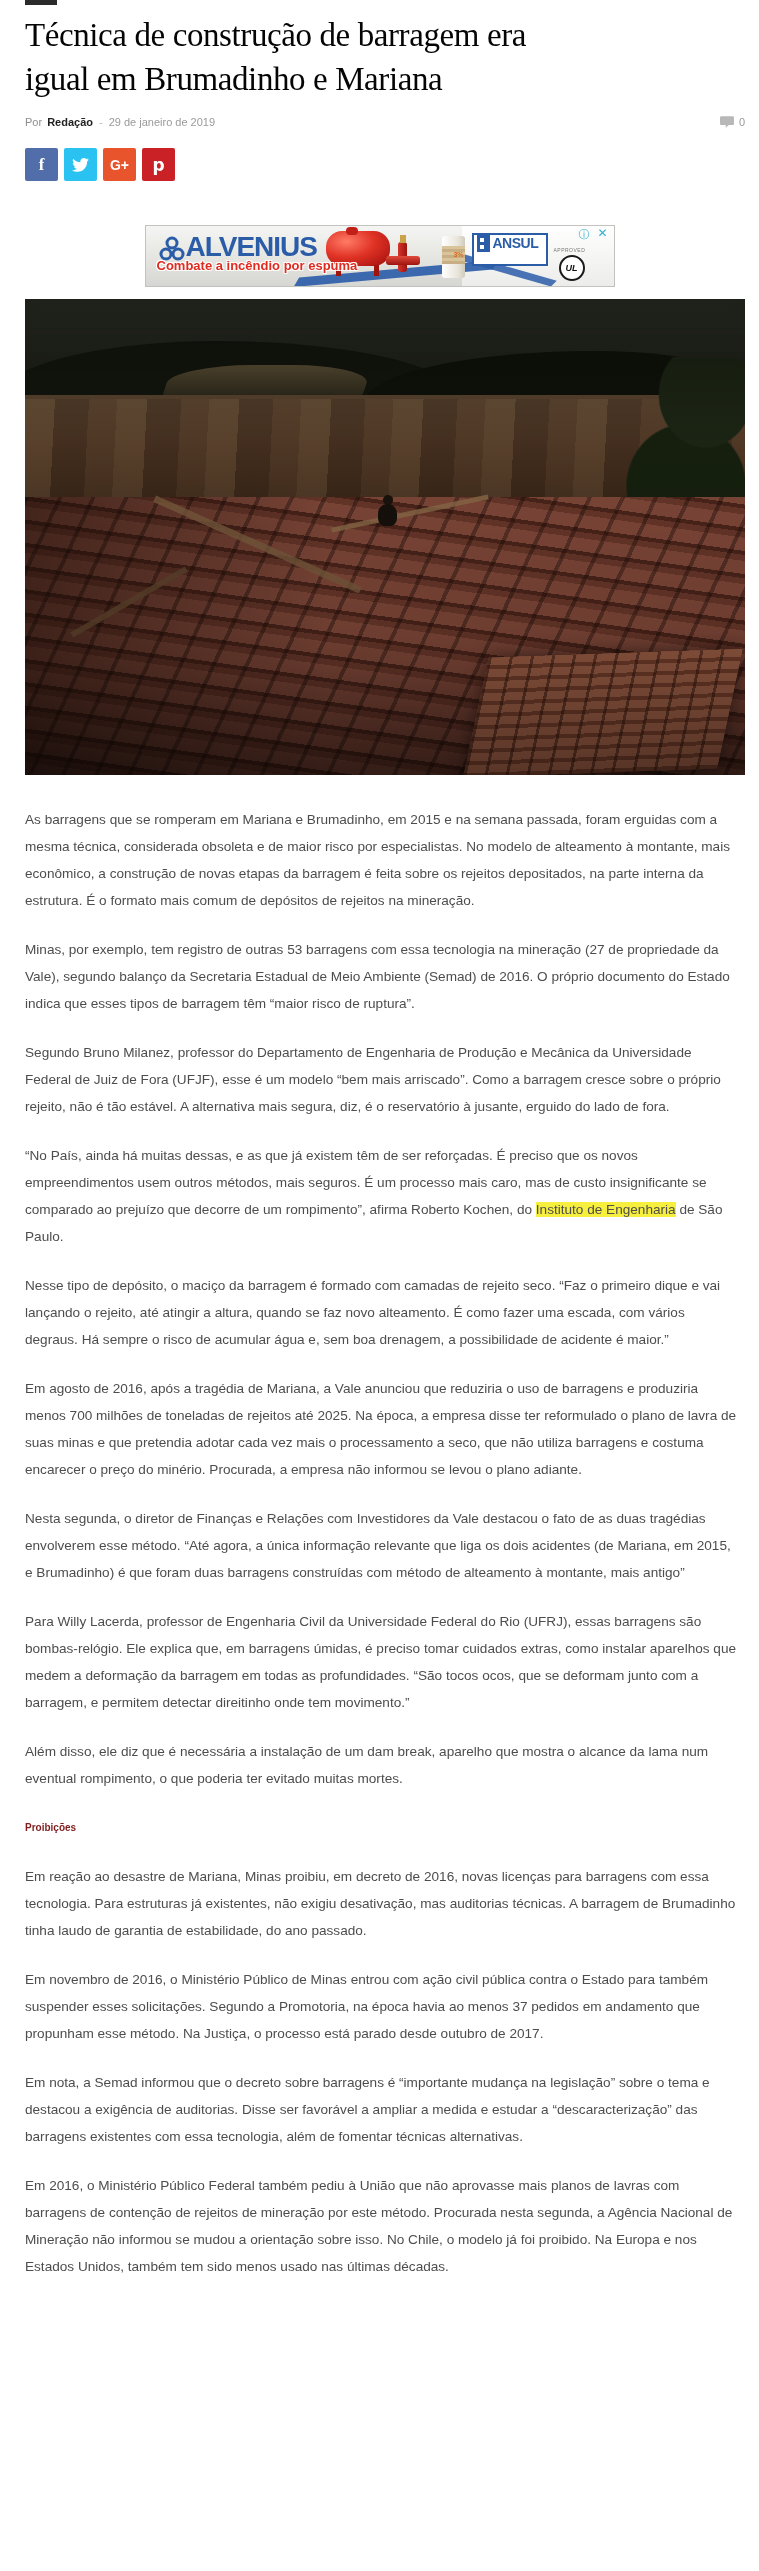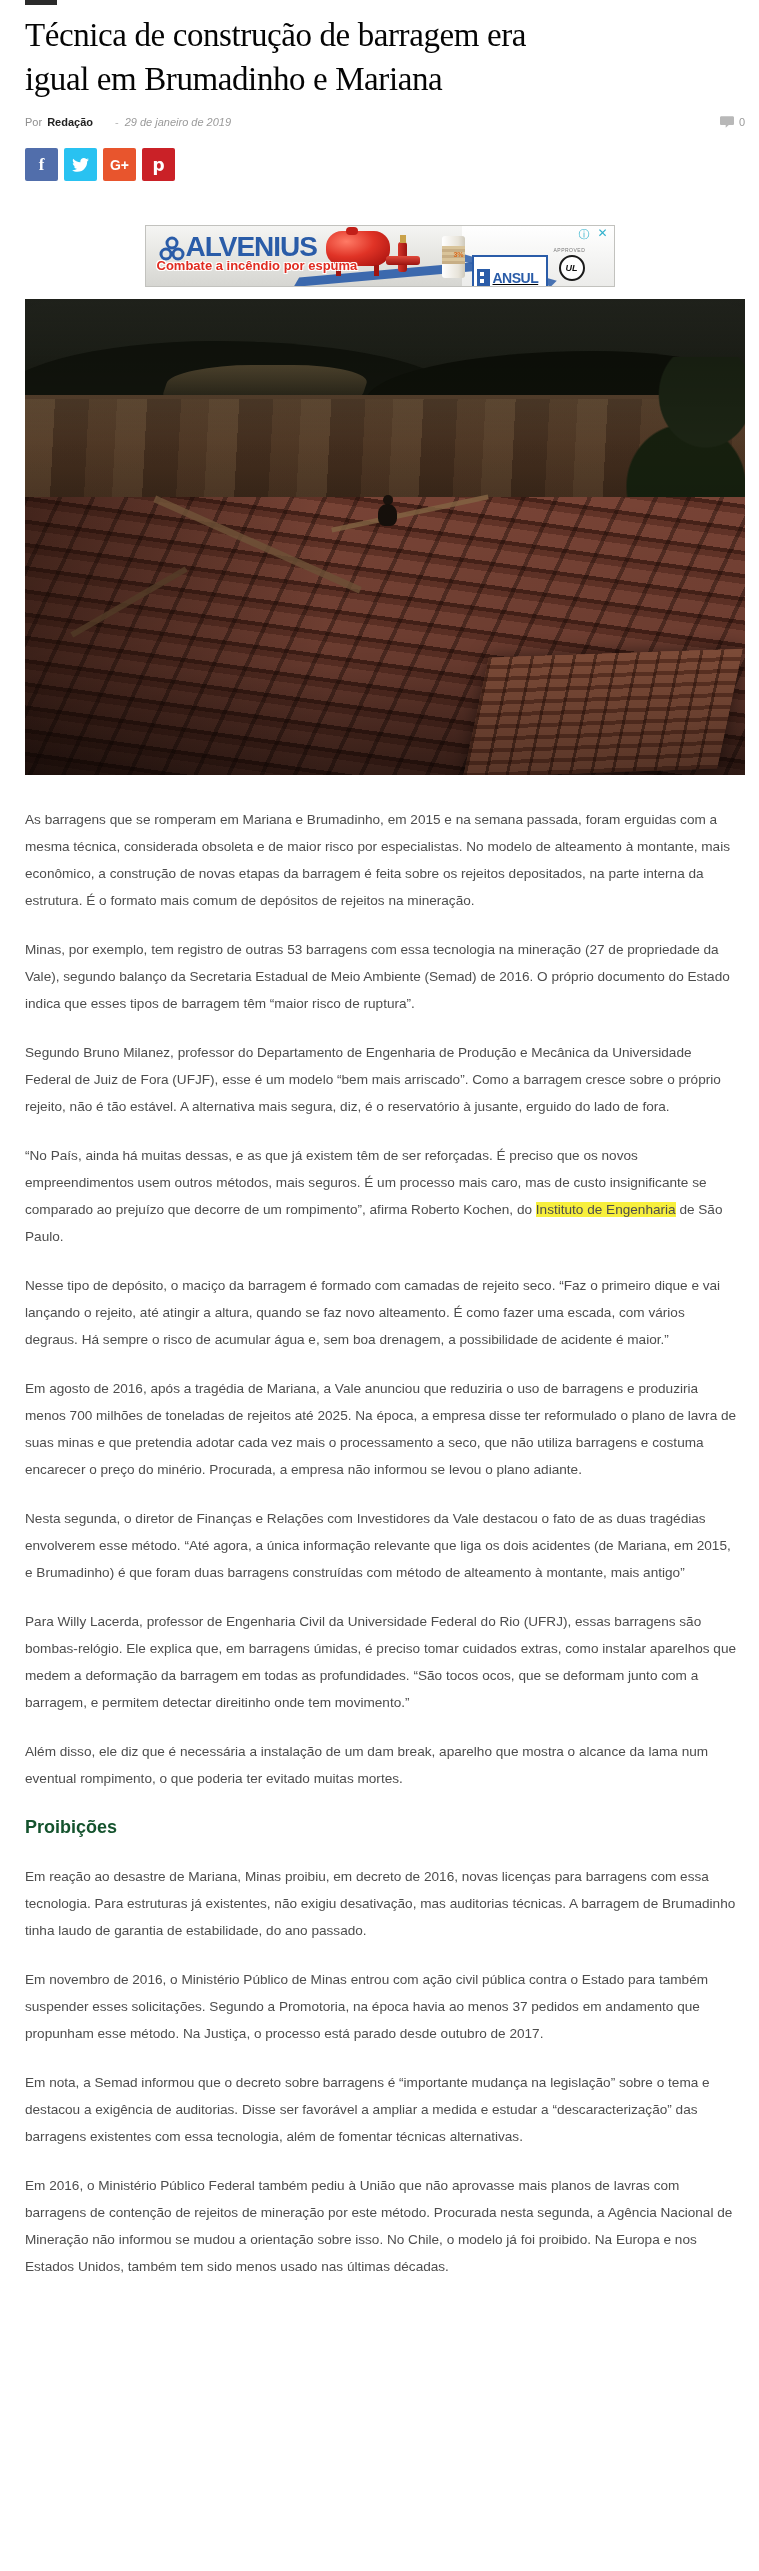--- a/index.html
+++ b/index.html
@@ -12,23 +12,23 @@
   .content{margin:0 14px 0 25px;width:720px;}
 
   
   h1.title{font-family:"Liberation Serif","DejaVu Serif",serif;font-weight:400;
     font-size:33px;line-height:44px;color:#050505;letter-spacing:-0.4px;
     margin:13px 0 0 0;max-width:540px;}
 
   
   .byline{margin-top:15px;display:flex;align-items:center;font-size:11px;color:#999;width:720px;}
   .byline .prefix{color:#8e8e8e;}
-  .byline .author{color:#222;font-weight:700;margin:0 22px 0 5px;text-decoration:none;cursor:pointer;}
+  .byline .author{color:#222;font-weight:700;margin:0 6px 0 5px;text-decoration:none;cursor:pointer;}
   .byline .sep{color:#b5b5b5;margin-right:6px;}
-  .byline .date{color:#9a9a9a;font-style:italic;}
+  .byline .date{color:#9a9a9a;}
   .byline .comments{margin-left:auto;display:flex;align-items:center;gap:5px;color:#9a9a9a;cursor:pointer;}
   .byline .comments svg{display:block;}
 
   
   .share{margin-top:20px;display:flex;gap:6px;}
   .share-btn{width:33px;height:33px;border-radius:2px;display:flex;align-items:center;
     justify-content:center;color:#fff;font-weight:700;font-size:15px;cursor:pointer;user-select:none;}
   .share-btn svg{display:block;}
 
   
@@ -54,22 +54,22 @@
   .ad-valve-v{position:absolute;left:252px;top:16px;width:9px;height:30px;border-radius:3px;
     background:linear-gradient(90deg,#d5352a,#9c1410);}
   .ad-valve-h{position:absolute;left:240px;top:30px;width:34px;height:9px;border-radius:3px;
     background:linear-gradient(180deg,#e14a3c,#9c1410);}
   .ad-valve-top{position:absolute;left:254px;top:9px;width:6px;height:8px;background:#c9a24a;}
   .ad-can{position:absolute;left:296px;top:10px;width:23px;height:42px;border-radius:3px;
     background:linear-gradient(90deg,#ffffff,#e8e4da 70%,#cfcabc);}
   .ad-can-label{position:absolute;left:296px;top:20px;width:23px;height:18px;
     background:repeating-linear-gradient(180deg,#d9c49a 0 3px,#c7ae85 3px 6px);
     font-size:7px;color:#d96b1e;font-weight:700;text-align:right;line-height:18px;padding-right:1px;box-sizing:border-box;}
-  .ansul-box{position:absolute;left:326px;top:29px;width:76px;height:33px;background:#fff;
-    border:2px solid #2a5ca8;display:flex;align-items:flex-end;gap:3px;padding-left:3px;box-sizing:border-box;text-decoration:underline;}
+  .ansul-box{position:absolute;left:326px;top:7px;width:76px;height:33px;background:#fff;
+    border:2px solid #2a5ca8;display:flex;align-items:flex-start;gap:3px;padding-left:3px;box-sizing:border-box;}
   .ansul-mark{width:13px;height:17px;background:#2a5ca8;position:relative;}
   .ansul-mark::before,.ansul-mark::after{content:"";position:absolute;left:3px;width:4px;height:4px;background:#fff;}
   .ansul-mark::before{top:3px;} .ansul-mark::after{top:10px;}
   .ansul-word{font-size:14px;font-weight:800;color:#2a5ca8;letter-spacing:-0.5px;}
   .ul-badge{position:absolute;left:413px;top:29px;width:22px;height:22px;border:2px solid #1a1a1a;
     border-radius:50%;background:#fff;display:flex;align-items:center;justify-content:center;
     font-size:9px;font-weight:700;font-style:italic;color:#111;}
   .approved{position:absolute;left:408px;top:21px;font-size:5px;color:#777;letter-spacing:.5px;}
   .adchoices{position:absolute;right:24px;top:2px;font-size:11px;color:#2fb0cc;cursor:pointer;line-height:13px;}
   .ad-close{position:absolute;right:6px;top:1px;font-size:12px;color:#2fb0cc;cursor:pointer;line-height:13px;}
@@ -112,21 +112,21 @@
   .ph-shade{position:absolute;inset:0;
     background:linear-gradient(180deg,rgba(0,0,0,.33),rgba(0,0,0,.05) 30%,rgba(0,0,0,.16) 70%,rgba(0,0,0,.42)),
                radial-gradient(125% 95% at 50% 44%,transparent 58%,rgba(0,0,0,.35));}
 
   
   .caption{margin:9px 14px 0 25px;width:714px;font-style:italic;font-size:11px;color:#8c8c8c;}
 
   
   .article{margin:31px 14px 0 25px;width:712px;font-size:13.6px;line-height:27px;color:#4d4d4d;}
   .article p{margin:0 0 22px 0;}
-  .article h2{font-size:18px;line-height:27px;color:#14532d;font-weight:700;margin:0 0 22px 0;}
+  .article h2{font-size:10px;line-height:27px;color:#7f1d1d;font-weight:700;margin:0 0 22px 0;}
   .hl{background:#f7ef3d;cursor:pointer;text-align:center;}
 </style>
 </head>
 <body>
 
 <div class="page">
 
   <div class="tag-stub"></div>
 
   <div class="content">

